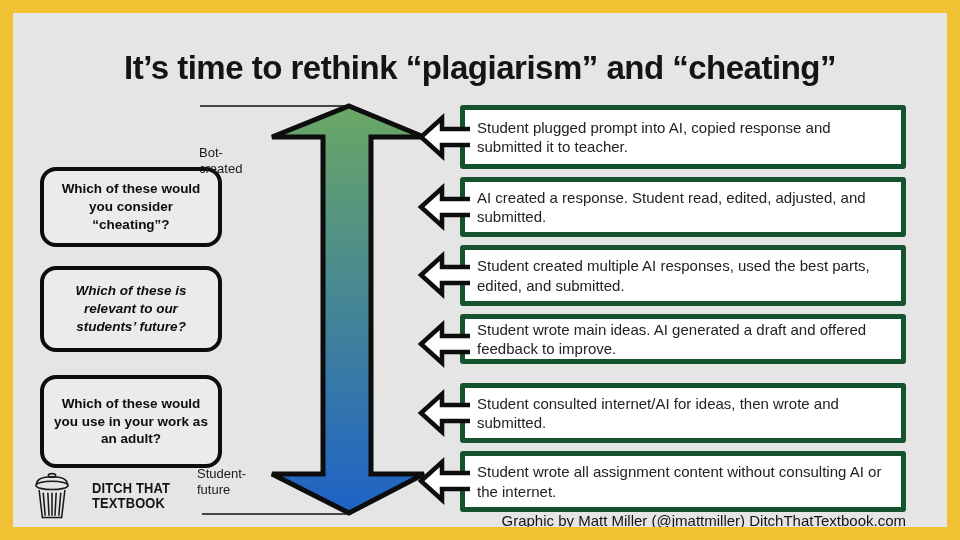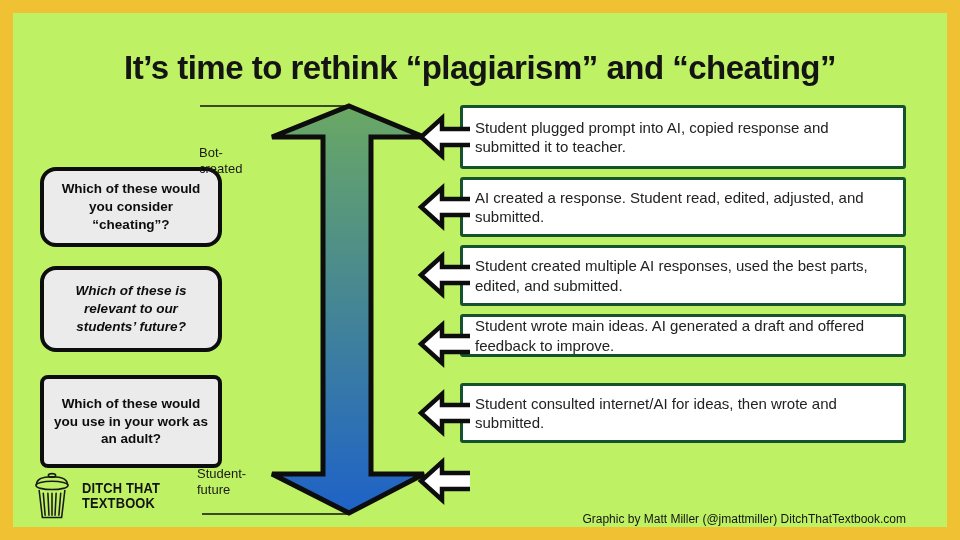--- a/index.html
+++ b/index.html
@@ -1,54 +1,54 @@
 <!DOCTYPE html>
 <html><head>
 <meta charset="utf-8">
 <style>
   html,body{margin:0;padding:0;background:#888;}
   .slide{
     position:relative;width:960px;height:540px;box-sizing:border-box;
-    background:#bef264;border:13px solid #F0C233;overflow:hidden;
+    background:#e5e5e5;border:13px solid #F0C233;overflow:hidden;
     font-family:"Liberation Sans","DejaVu Sans",sans-serif;color:#111;
   }
   .title{
     position:absolute;left:0;top:36px;width:934px;margin:0;
     text-align:center;font-size:33px;font-weight:800;letter-spacing:-0.5px;color:#141414;
   }
   
   .qbox{
     position:absolute;left:27px;width:182px;box-sizing:border-box;
     background:#ebebeb;border:4px solid #0d0d0d;border-radius:16px;
     display:flex;align-items:center;justify-content:center;text-align:center;
     font-weight:bold;font-size:13.5px;line-height:1.32;padding:15px 10px;color:#0d0d0d;
   }
   .q1{top:154px;height:80px;}
   .q2{top:253px;height:86px;font-style:italic;}
-  .q3{top:362px;height:93px;border-radius:8px;}
+  .q3{top:362px;height:93px;}
   
   .center-arrow{position:absolute;left:177px;top:82px;width:280px;height:440px;overflow:visible;}
   .axis-label{
     position:absolute;font-size:13px;line-height:1.22;color:#1a1a1a;
     white-space:pre-line;
   }
   .axis-label.top{left:186px;top:100px;margin-top:32px;}
   .axis-label.bottom{left:184px;top:453px;}
   
   .sbox{
     position:absolute;left:447px;width:446px;box-sizing:border-box;
-    background:#ffffff;border:3px solid #14532d;border-radius:3px;
+    background:#ffffff;border:5px solid #14532d;border-radius:3px;
     display:flex;align-items:center;
     font-size:15px;line-height:1.3;color:#222;padding:2px 8px 2px 12px;
   }
   .sarrow{position:absolute;left:405px;width:52px;height:44px;overflow:visible;}
   
-  .logo{position:absolute;left:17px;top:458px;display:flex;align-items:center;gap:8px;justify-content:space-between;}
+  .logo{position:absolute;left:17px;top:458px;display:flex;align-items:center;gap:18px;justify-content:space-between;}
   .logo-text{font-weight:800;font-size:14px;line-height:1.04;letter-spacing:0.2px;color:#141414;transform:scaleX(0.92);transform-origin:left center;}
-  .credit{position:absolute;top:499px;right:41px;font-size:12px;font-weight:500;color:#141414;}
+  .credit{position:absolute;top:499px;right:41px;font-size:15px;font-weight:500;color:#141414;}
 </style>
 </head>
 <body>
 
 <div class="slide">
 
   <h1 class="title">It’s time to rethink “plagiarism” and “cheating”</h1>
 
   <div class="qbox q1">
     <span>Which of these would you consider “cheating”?</span>
@@ -79,25 +79,28 @@
 
   <div class="sbox" style="top:92px;height:64px;">
     <span>Student plugged prompt into AI, copied response and submitted it to teacher.</span>
   </div>
   <div class="sbox" style="top:164px;height:60px;">
     <span>AI created a response. Student read, edited, adjusted, and submitted.</span>
   </div>
   <div class="sbox" style="top:232px;height:61px;">
     <span>Student created multiple AI responses, used the best parts, edited, and submitted.</span>
   </div>
-  <div class="sbox" style="top:301px;height:43px;">
+  <div class="sbox" style="top:301px;height:50px;">
     <span>Student wrote main ideas. AI generated a draft and offered feedback to improve.</span>
   </div>
   <div class="sbox" style="top:370px;height:60px;justify-content:flex-end;">
     <span>Student consulted internet/AI for ideas, then wrote and submitted.</span>
+  </div>
+  <div class="sbox" style="top:438px;height:61px;">
+    <span>Student wrote all assignment content without consulting AI or the internet.</span>
   </div>
 
   <svg class="sarrow" style="top:102px;" viewBox="0 0 52 44" xmlns="http://www.w3.org/2000/svg">
     <path d="M52,14 L24,14 L24,3 L3,22 L24,41 L24,30 L52,30" fill="#ffffff" stroke="#0d0d0d" stroke-width="4.5" stroke-linejoin="miter"></path>
   </svg>
   <svg class="sarrow" style="top:172px;" viewBox="0 0 52 44" xmlns="http://www.w3.org/2000/svg">
     <path d="M52,14 L24,14 L24,3 L3,22 L24,41 L24,30 L52,30" fill="#ffffff" stroke="#0d0d0d" stroke-width="4.5" stroke-linejoin="miter"></path>
   </svg>
   <svg class="sarrow" style="top:240px;" viewBox="0 0 52 44" xmlns="http://www.w3.org/2000/svg">
     <path d="M52,14 L24,14 L24,3 L3,22 L24,41 L24,30 L52,30" fill="#ffffff" stroke="#0d0d0d" stroke-width="4.5" stroke-linejoin="miter"></path>

